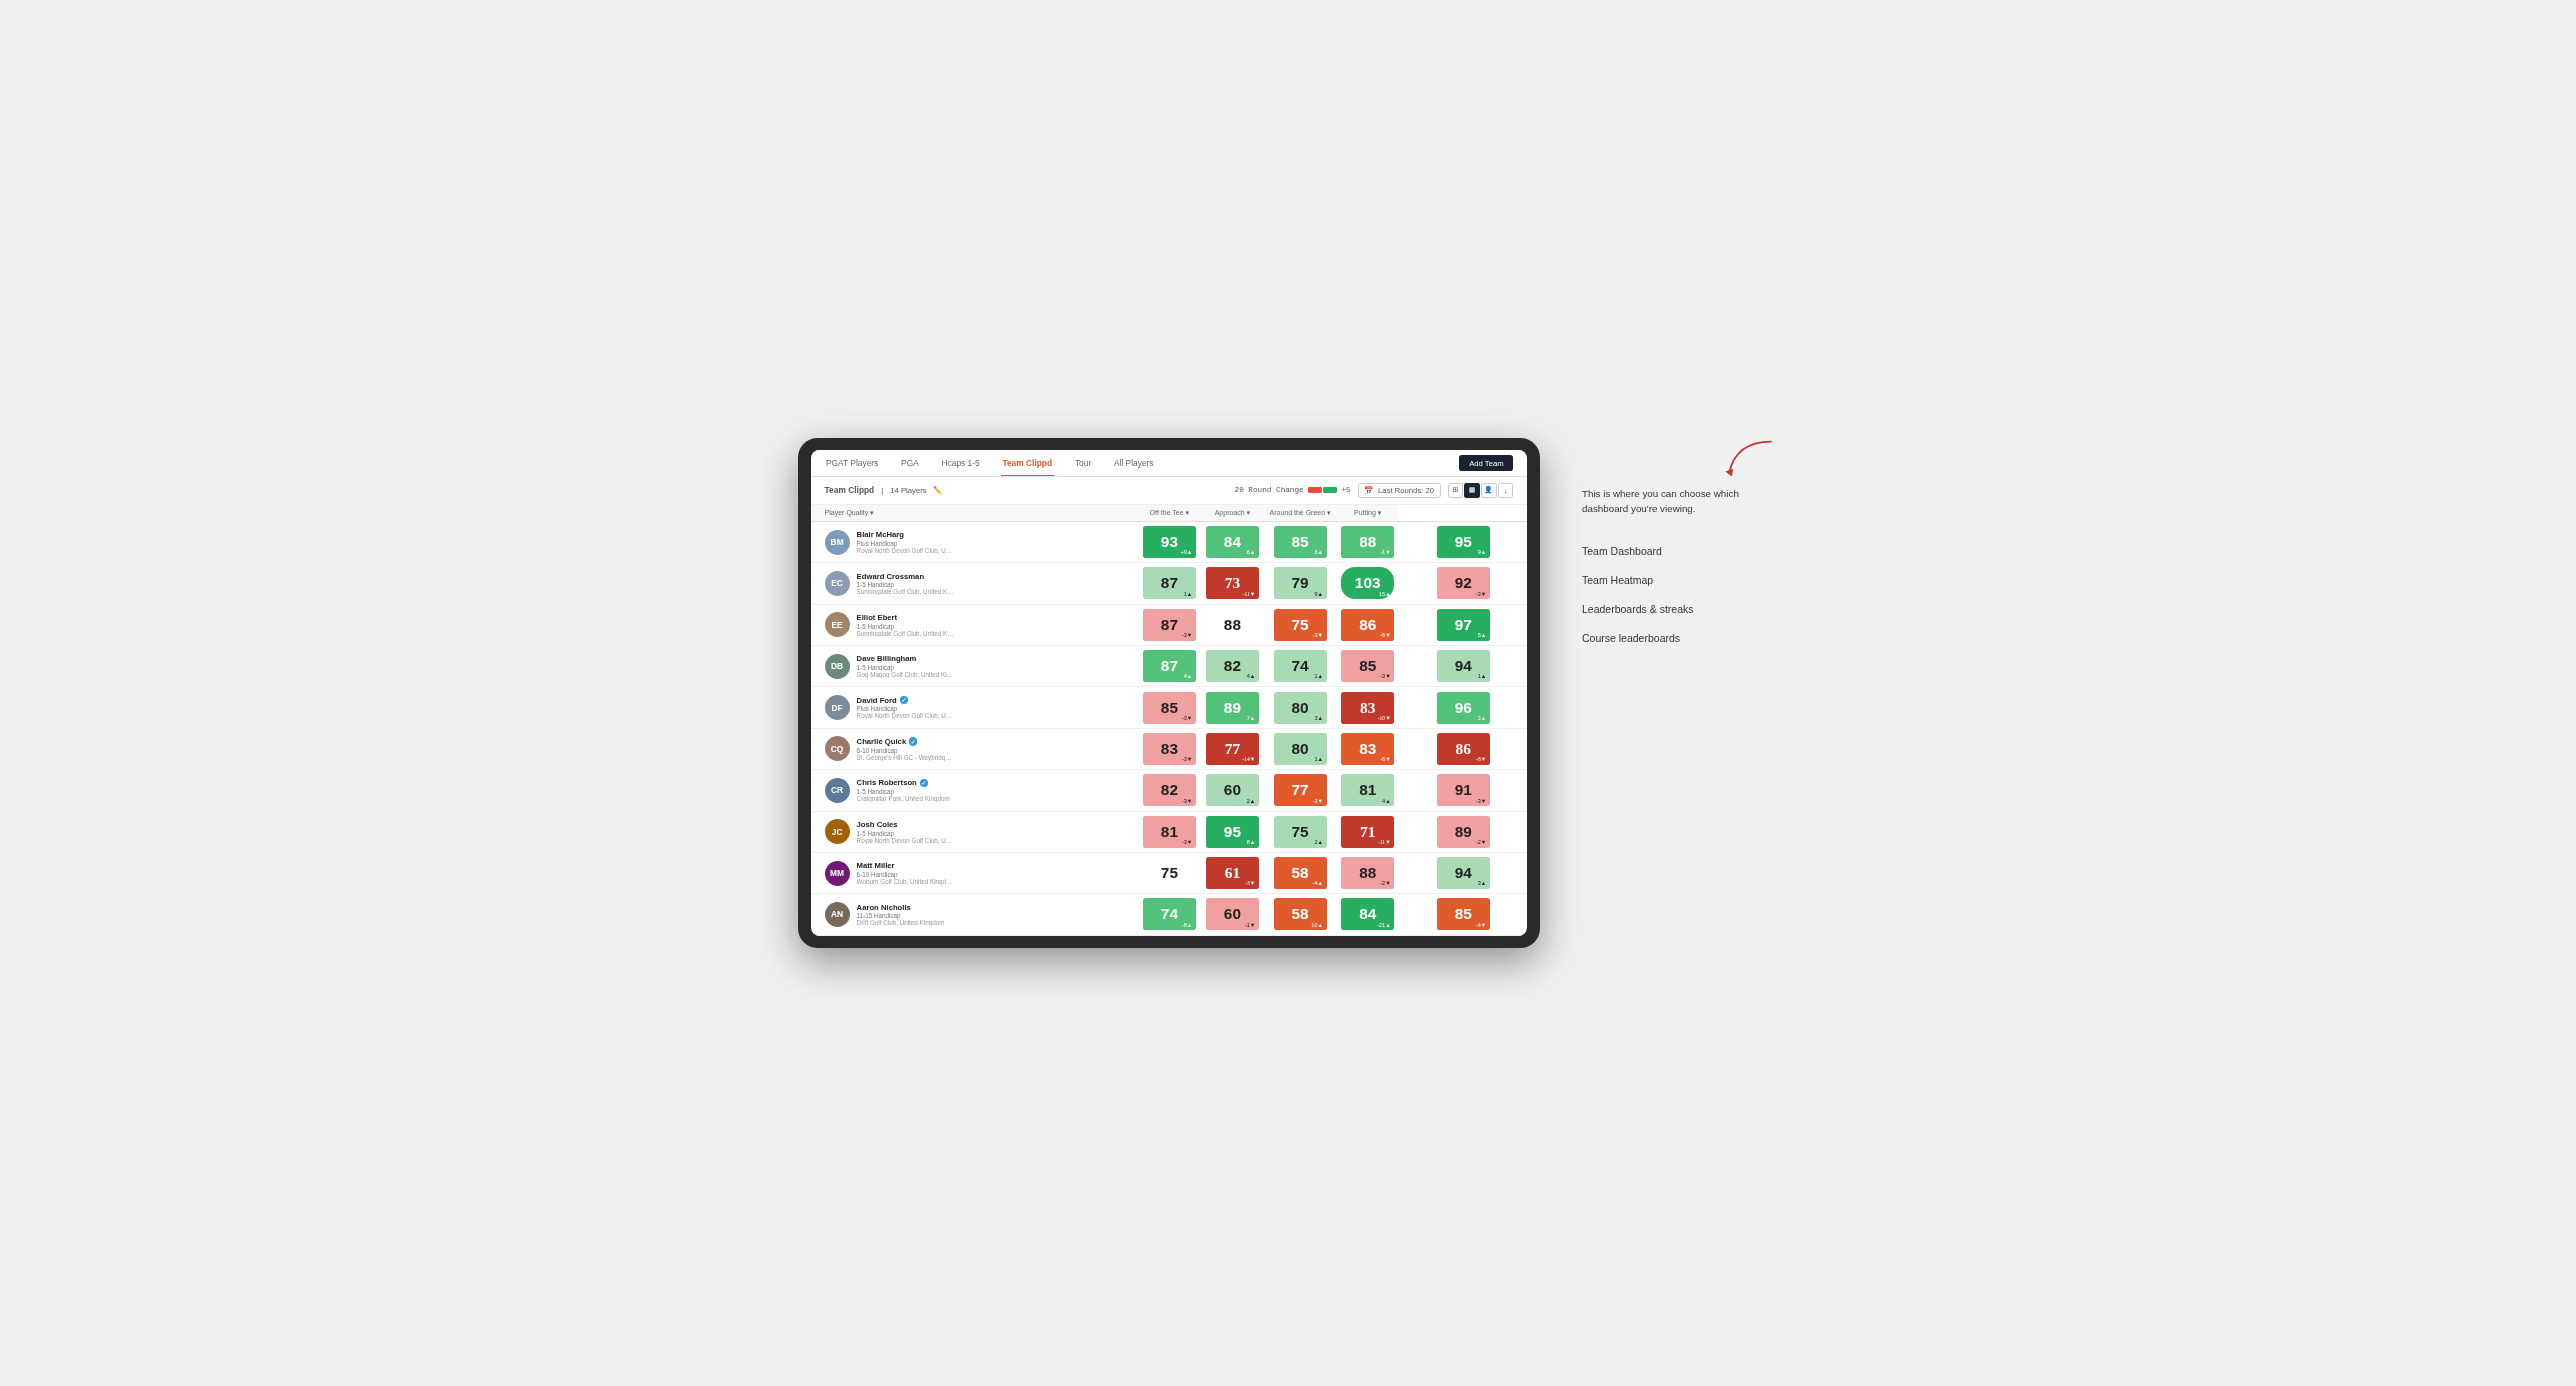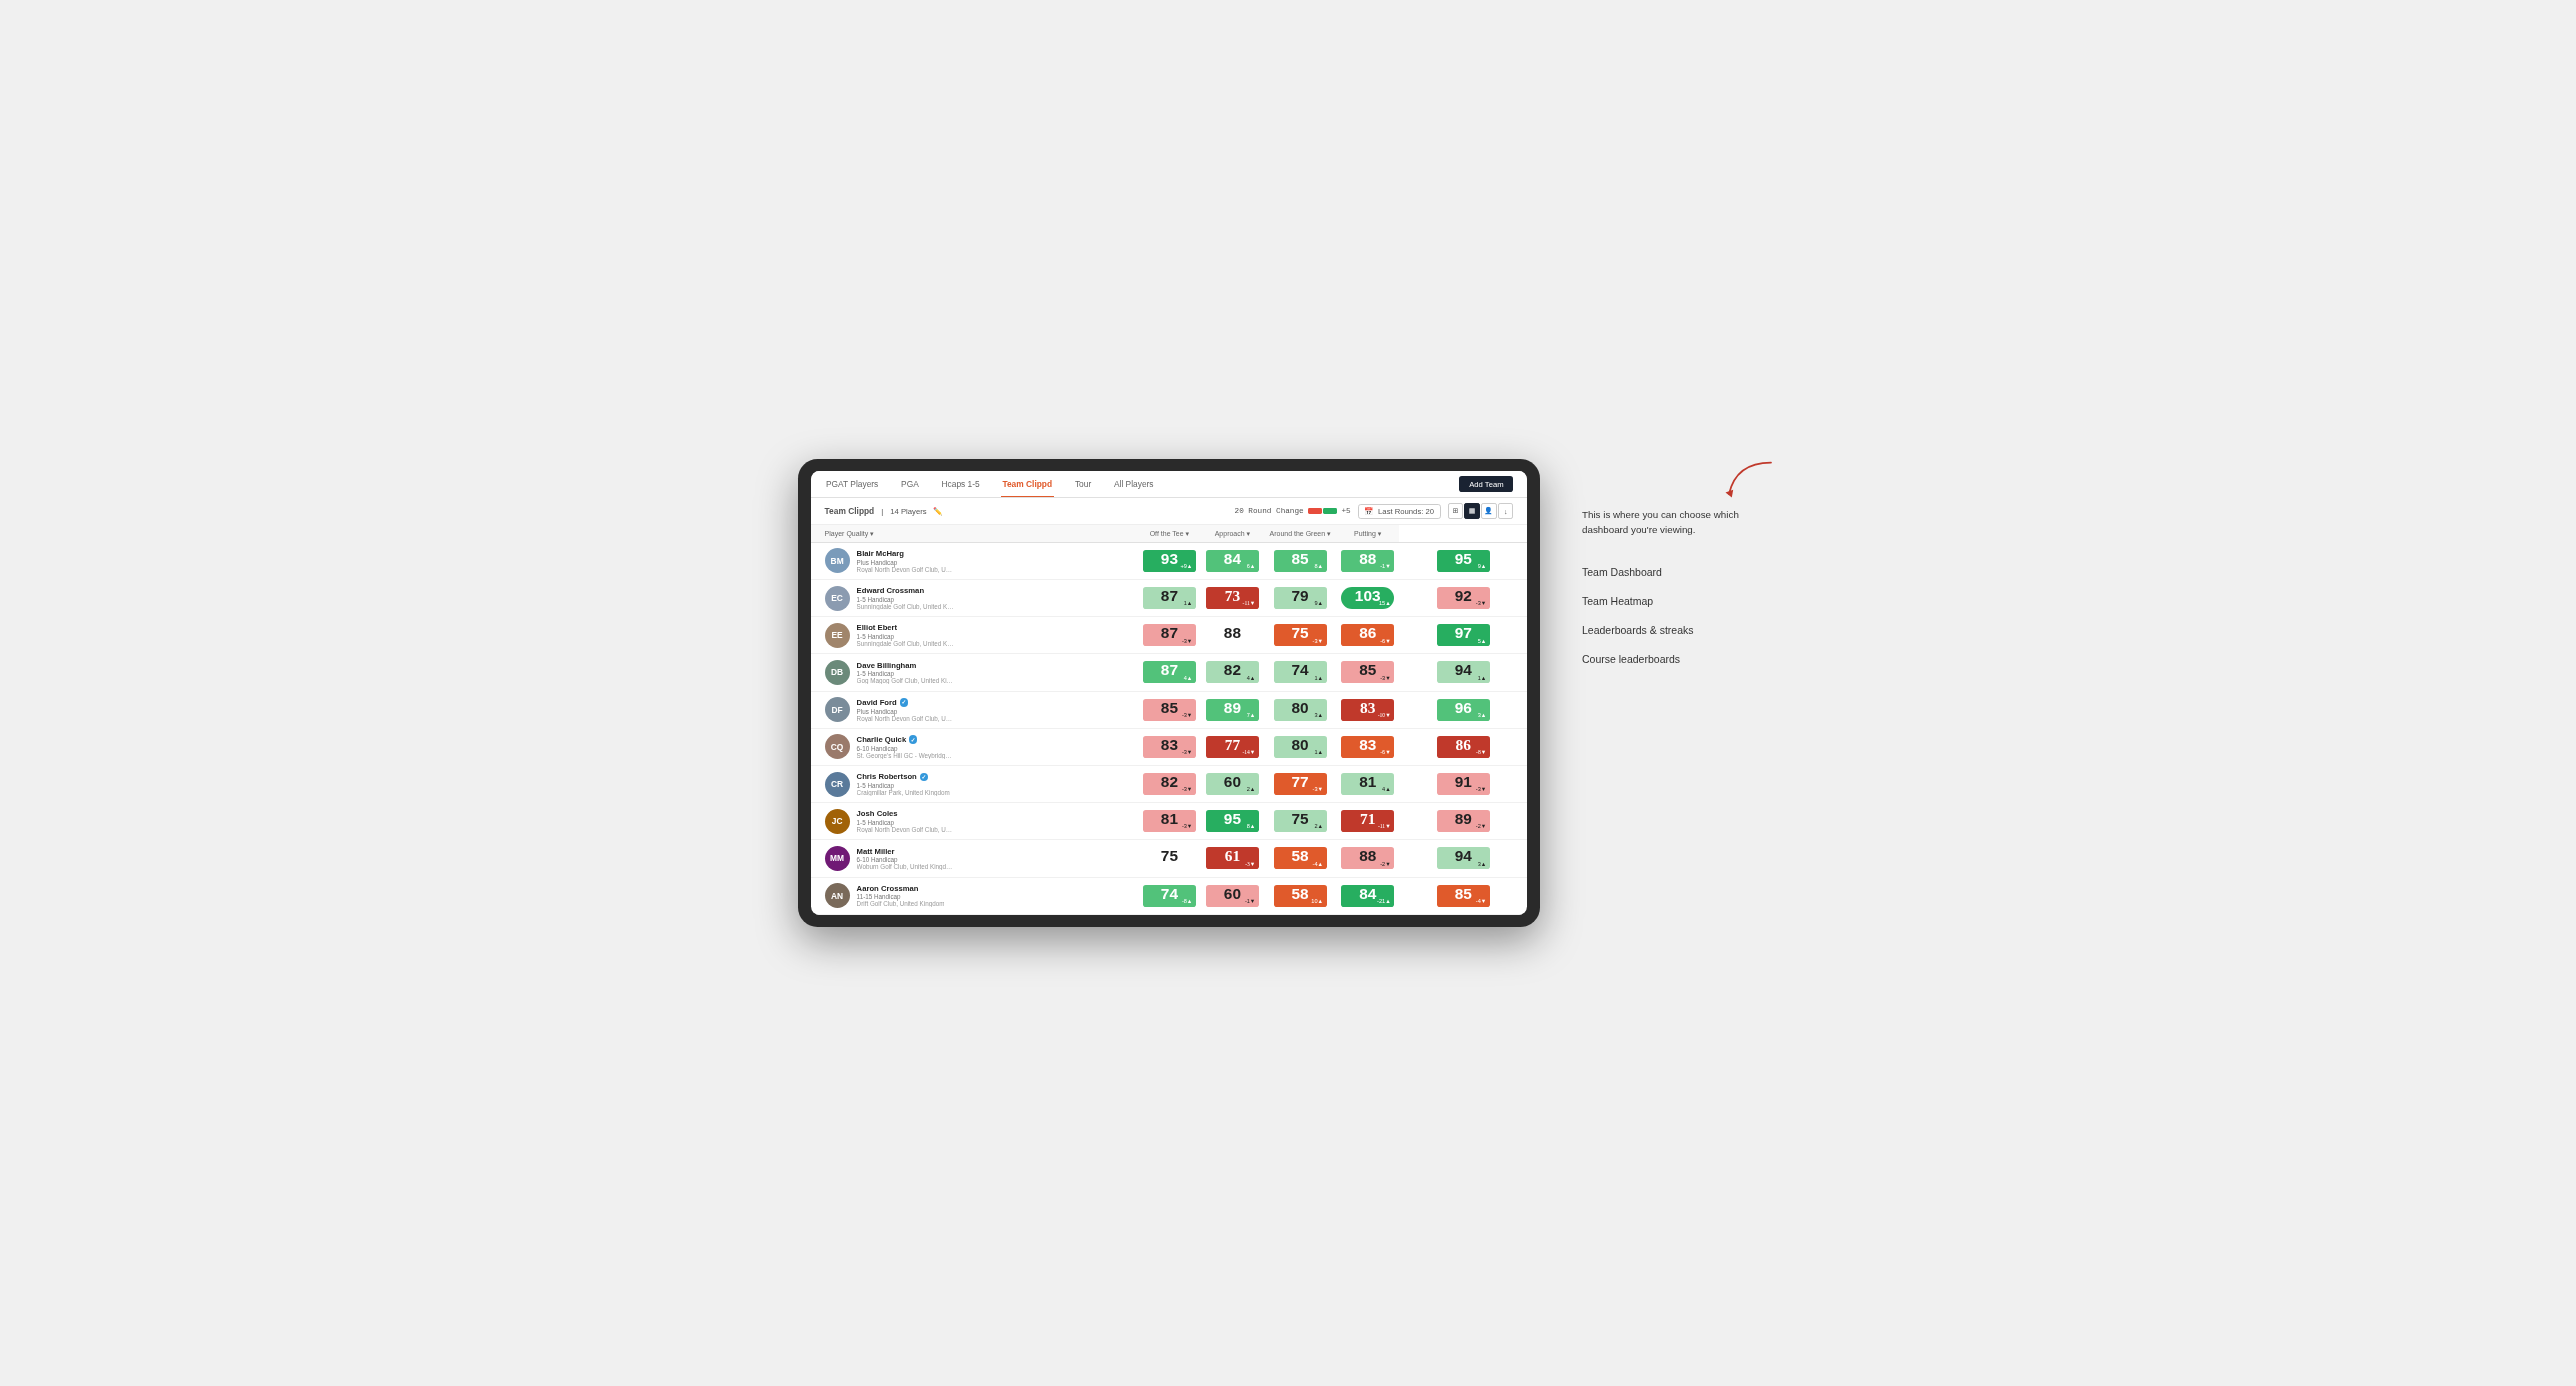--- a/index.html
+++ b/index.html
@@ -306,23 +306,24 @@
       font-size: 5.6px;
     }
 
     .score-cell {
       text-align: center;
       padding: 4.2px 2.8px;
     }
 
     .score-box {
       display: inline-flex;
+      align-items: center;
       justify-content: center;
       width: 53px;
-      height: 22px;
+      height: 32px;
       border-radius: 2.8px;
       position: relative;
       font-size: 15.4px;
       font-weight: 700;
       color: #222;
     }
 
     .score-box.green-dark { background: #27ae60; color: white; }
     .score-box.green-mid { background: #52c27a; color: white; }
     .score-box.green-light { background: #a8dbb5; color: #222; }
@@ -719,21 +720,21 @@
                 <td class="score-cell"><div class="score-box green-light" style="background: rgb(168, 219, 181); color: rgb(34, 34, 34);">
                     <span>94</span>
                     <span class="score-delta">3▲</span>
                   </div></td>
               </tr>
               <tr>
                 <td>
                   <div class="player-cell">
                     <div class="player-avatar" style="background: rgb(122, 106, 90);">AN</div>
                     <div class="player-info">
-                      <div class="player-name">Aaron Crossman</div>
+                      <div class="player-name">Aaron Nicholls</div>
                       <div class="player-handicap">11-15 Handicap</div>
                       <div class="player-club">Drift Golf Club, United Kingdom</div>
                     </div>
                   </div>
                 </td>
                 <td class="score-cell"><div class="score-box green-mid" style="background: rgb(82, 194, 122); color: white;">
                     <span>74</span>
                     <span class="score-delta">-8▲</span>
                   </div></td>
                 <td class="score-cell"><div class="score-box red-light" style="background: rgb(240, 160, 160); color: rgb(34, 34, 34);">

